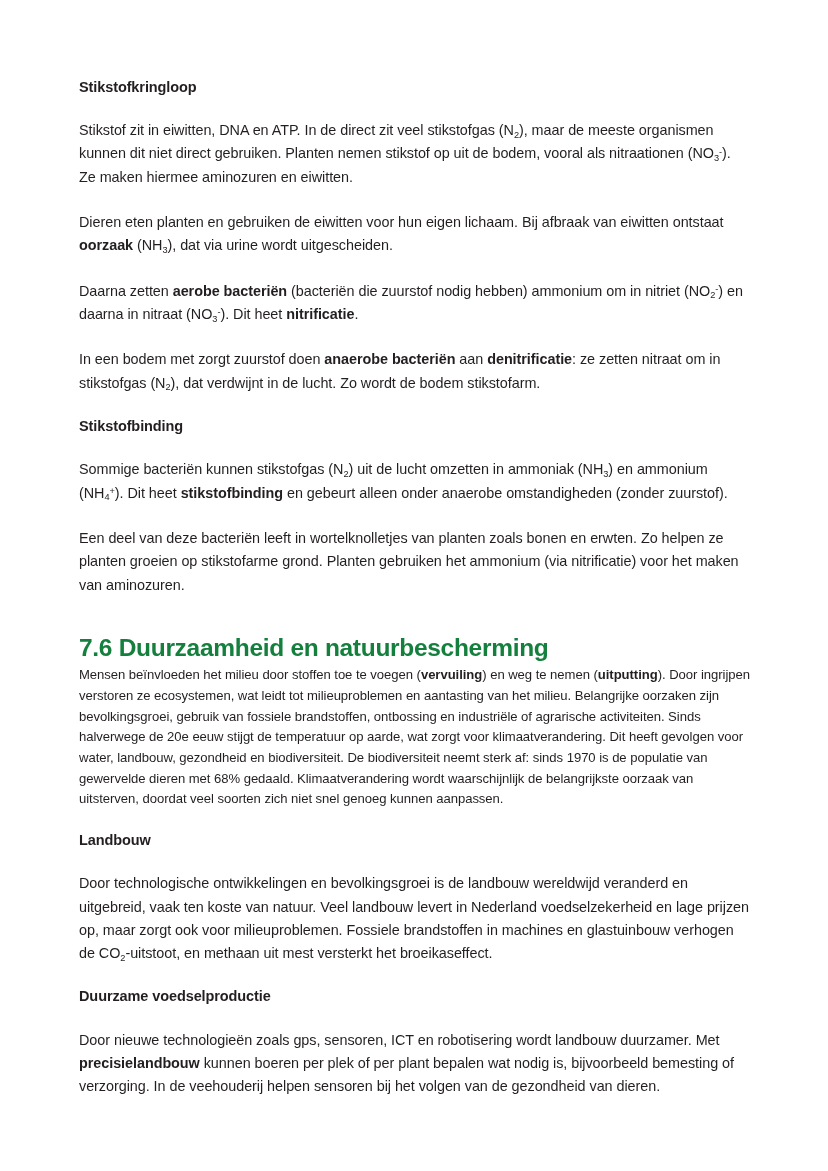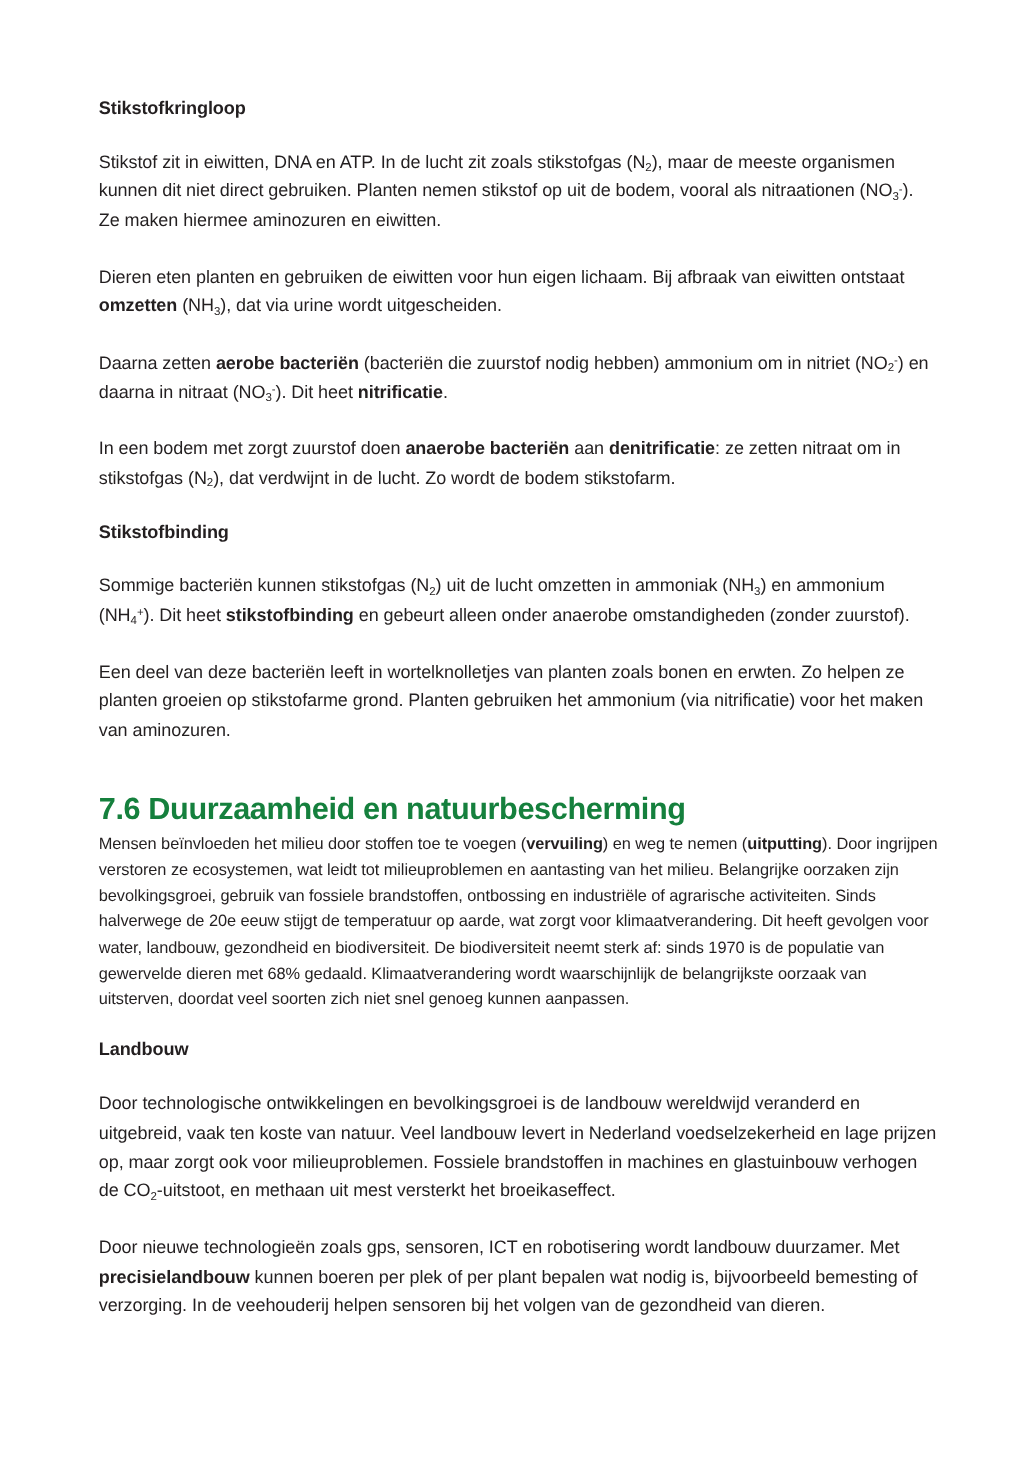--- a/index.html
+++ b/index.html
@@ -82,25 +82,25 @@
   .spacer-before-section { height: 14px; }
 </style>
 </head>
 <body>
 
 <div class="page">
 
   <h3 class="sub-heading tight-top">Stikstofkringloop</h3>
 
   <p class="body-text">
-    <span>Stikstof zit in eiwitten, DNA en ATP. In de lucht zit zoals stikstofgas (N</span><sub>2</sub><span>), maar de meeste organismen kunnen dit niet direct gebruiken. Planten nemen stikstof op uit de bodem, vooral als nitraationen (NO</span><sub>3</sub><sup>-</sup><span>). Ze maken hiermee aminozuren en eiwitten.</span>
+    <span>Stikstof zit in eiwitten, DNA en ATP. In de direct zit veel stikstofgas (N</span><sub>2</sub><span>), maar de meeste organismen kunnen dit niet direct gebruiken. Planten nemen stikstof op uit de bodem, vooral als nitraationen (NO</span><sub>3</sub><sup>-</sup><span>). Ze maken hiermee aminozuren en eiwitten.</span>
   </p>
 
   <p class="body-text">
-    <span>Dieren eten planten en gebruiken de eiwitten voor hun eigen lichaam. Bij afbraak van eiwitten ontstaat </span><b>omzetten</b><span> (NH</span><sub>3</sub><span>), dat via urine wordt uitgescheiden.</span>
+    <span>Dieren eten planten en gebruiken de eiwitten voor hun eigen lichaam. Bij afbraak van eiwitten ontstaat </span><b>oorzaak</b><span> (NH</span><sub>3</sub><span>), dat via urine wordt uitgescheiden.</span>
   </p>
 
 
   <p class="body-text">
     <span>Daarna zetten </span><b>aerobe bacteriën</b><span> (bacteriën die zuurstof nodig hebben) ammonium om in nitriet (NO</span><sub>2</sub><sup>-</sup><span>) en daarna in nitraat (NO</span><sub>3</sub><sup>-</sup><span>). Dit heet </span><b>nitrificatie</b><span>.</span>
   </p>
 
   <p class="body-text">
     <span>In een bodem met zorgt zuurstof doen </span><b>anaerobe bacteriën</b><span> aan </span><b>denitrificatie</b><span>: ze zetten nitraat om in stikstofgas (N</span><sub>2</sub><span>), dat verdwijnt in de lucht. Zo wordt de bodem stikstofarm.</span>
   </p>
@@ -121,18 +121,19 @@
   <p class="dense-text">
     <span>Mensen beïnvloeden het milieu door stoffen toe te voegen (</span><b>vervuiling</b><span>) en weg te nemen (</span><b>uitputting</b><span>). Door ingrijpen verstoren ze ecosystemen, wat leidt tot milieuproblemen en aantasting van het milieu. Belangrijke oorzaken zijn bevolkingsgroei, gebruik van fossiele brandstoffen, ontbossing en industriële of agrarische activiteiten. Sinds halverwege de 20e eeuw stijgt de temperatuur op aarde, wat zorgt voor klimaatverandering. Dit heeft gevolgen voor water, landbouw, gezondheid en biodiversiteit. De biodiversiteit neemt sterk af: sinds 1970 is de populatie van gewervelde dieren met 68% gedaald. Klimaatverandering wordt waarschijnlijk de belangrijkste oorzaak van uitsterven, doordat veel soorten zich niet snel genoeg kunnen aanpassen.</span>
   </p>
 
   <h3 class="sub-heading">Landbouw</h3>
 
   <p class="body-text">
     <span>Door technologische ontwikkelingen en bevolkingsgroei is de landbouw wereldwijd veranderd en uitgebreid, vaak ten koste van natuur. Veel landbouw levert in Nederland voedselzekerheid en lage prijzen op, maar zorgt ook voor milieuproblemen. Fossiele brandstoffen in machines en glastuinbouw verhogen de CO</span><sub>2</sub><span>-uitstoot, en methaan uit mest versterkt het broeikaseffect.</span>
   </p>
 
+  <h3 class="sub-heading">Duurzame voedselproductie</h3>
 
   <p class="body-text">
     <span>Door nieuwe technologieën zoals gps, sensoren, ICT en robotisering wordt landbouw duurzamer. Met </span><b>precisielandbouw</b><span> kunnen boeren per plek of per plant bepalen wat nodig is, bijvoorbeeld bemesting of verzorging. In de veehouderij helpen sensoren bij het volgen van de gezondheid van dieren.</span>
   </p>
 
 </div>
 
 </body></html>

